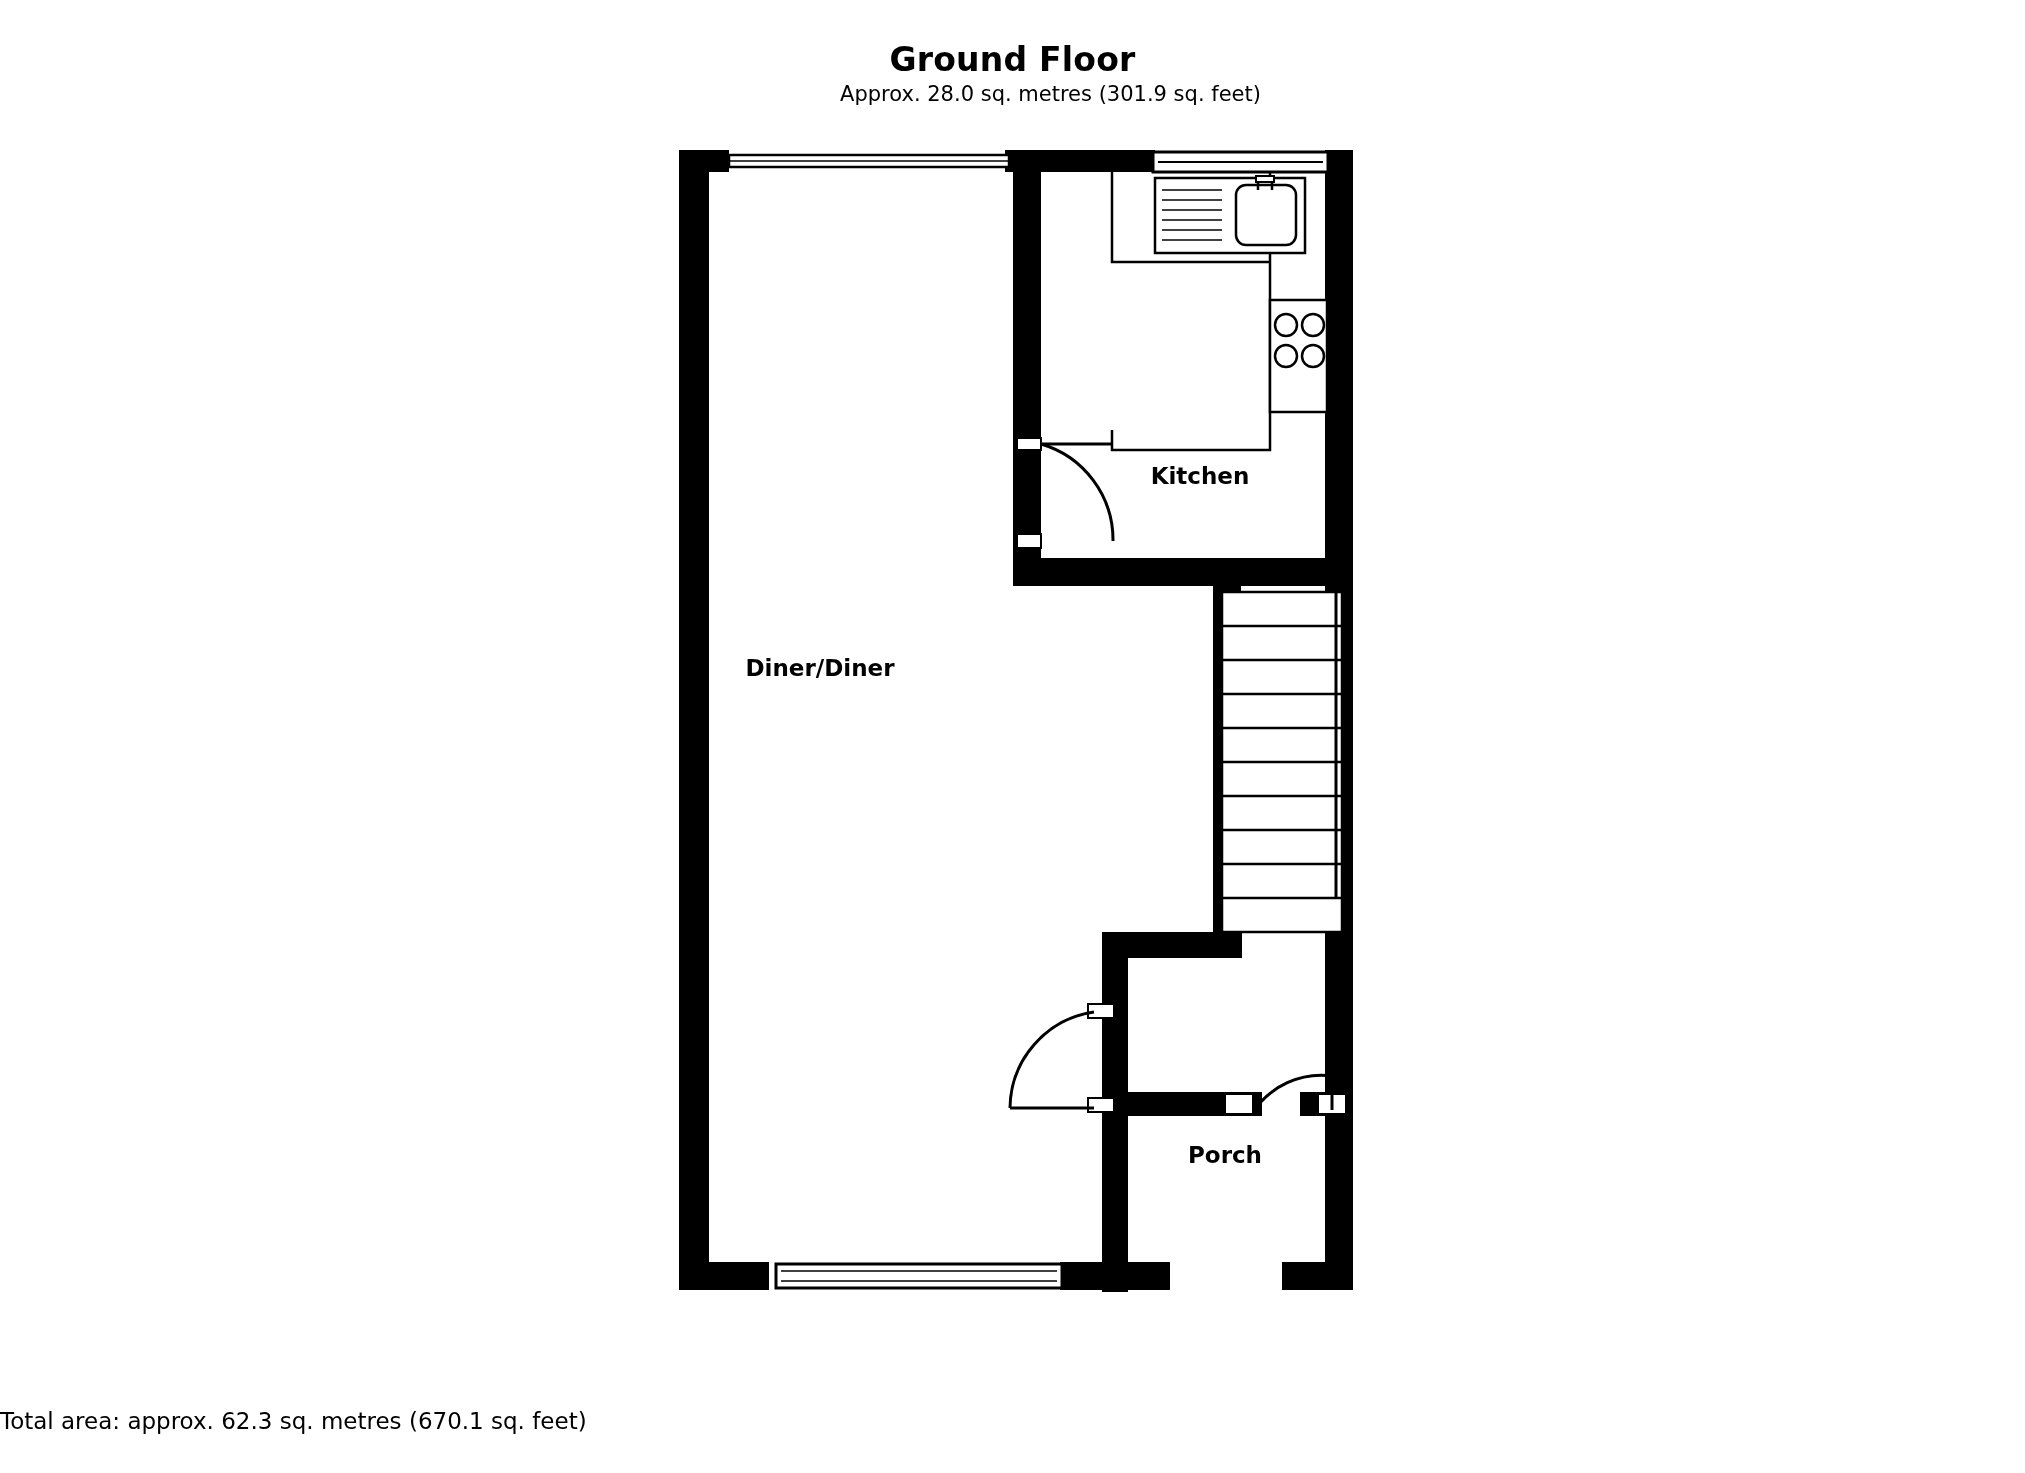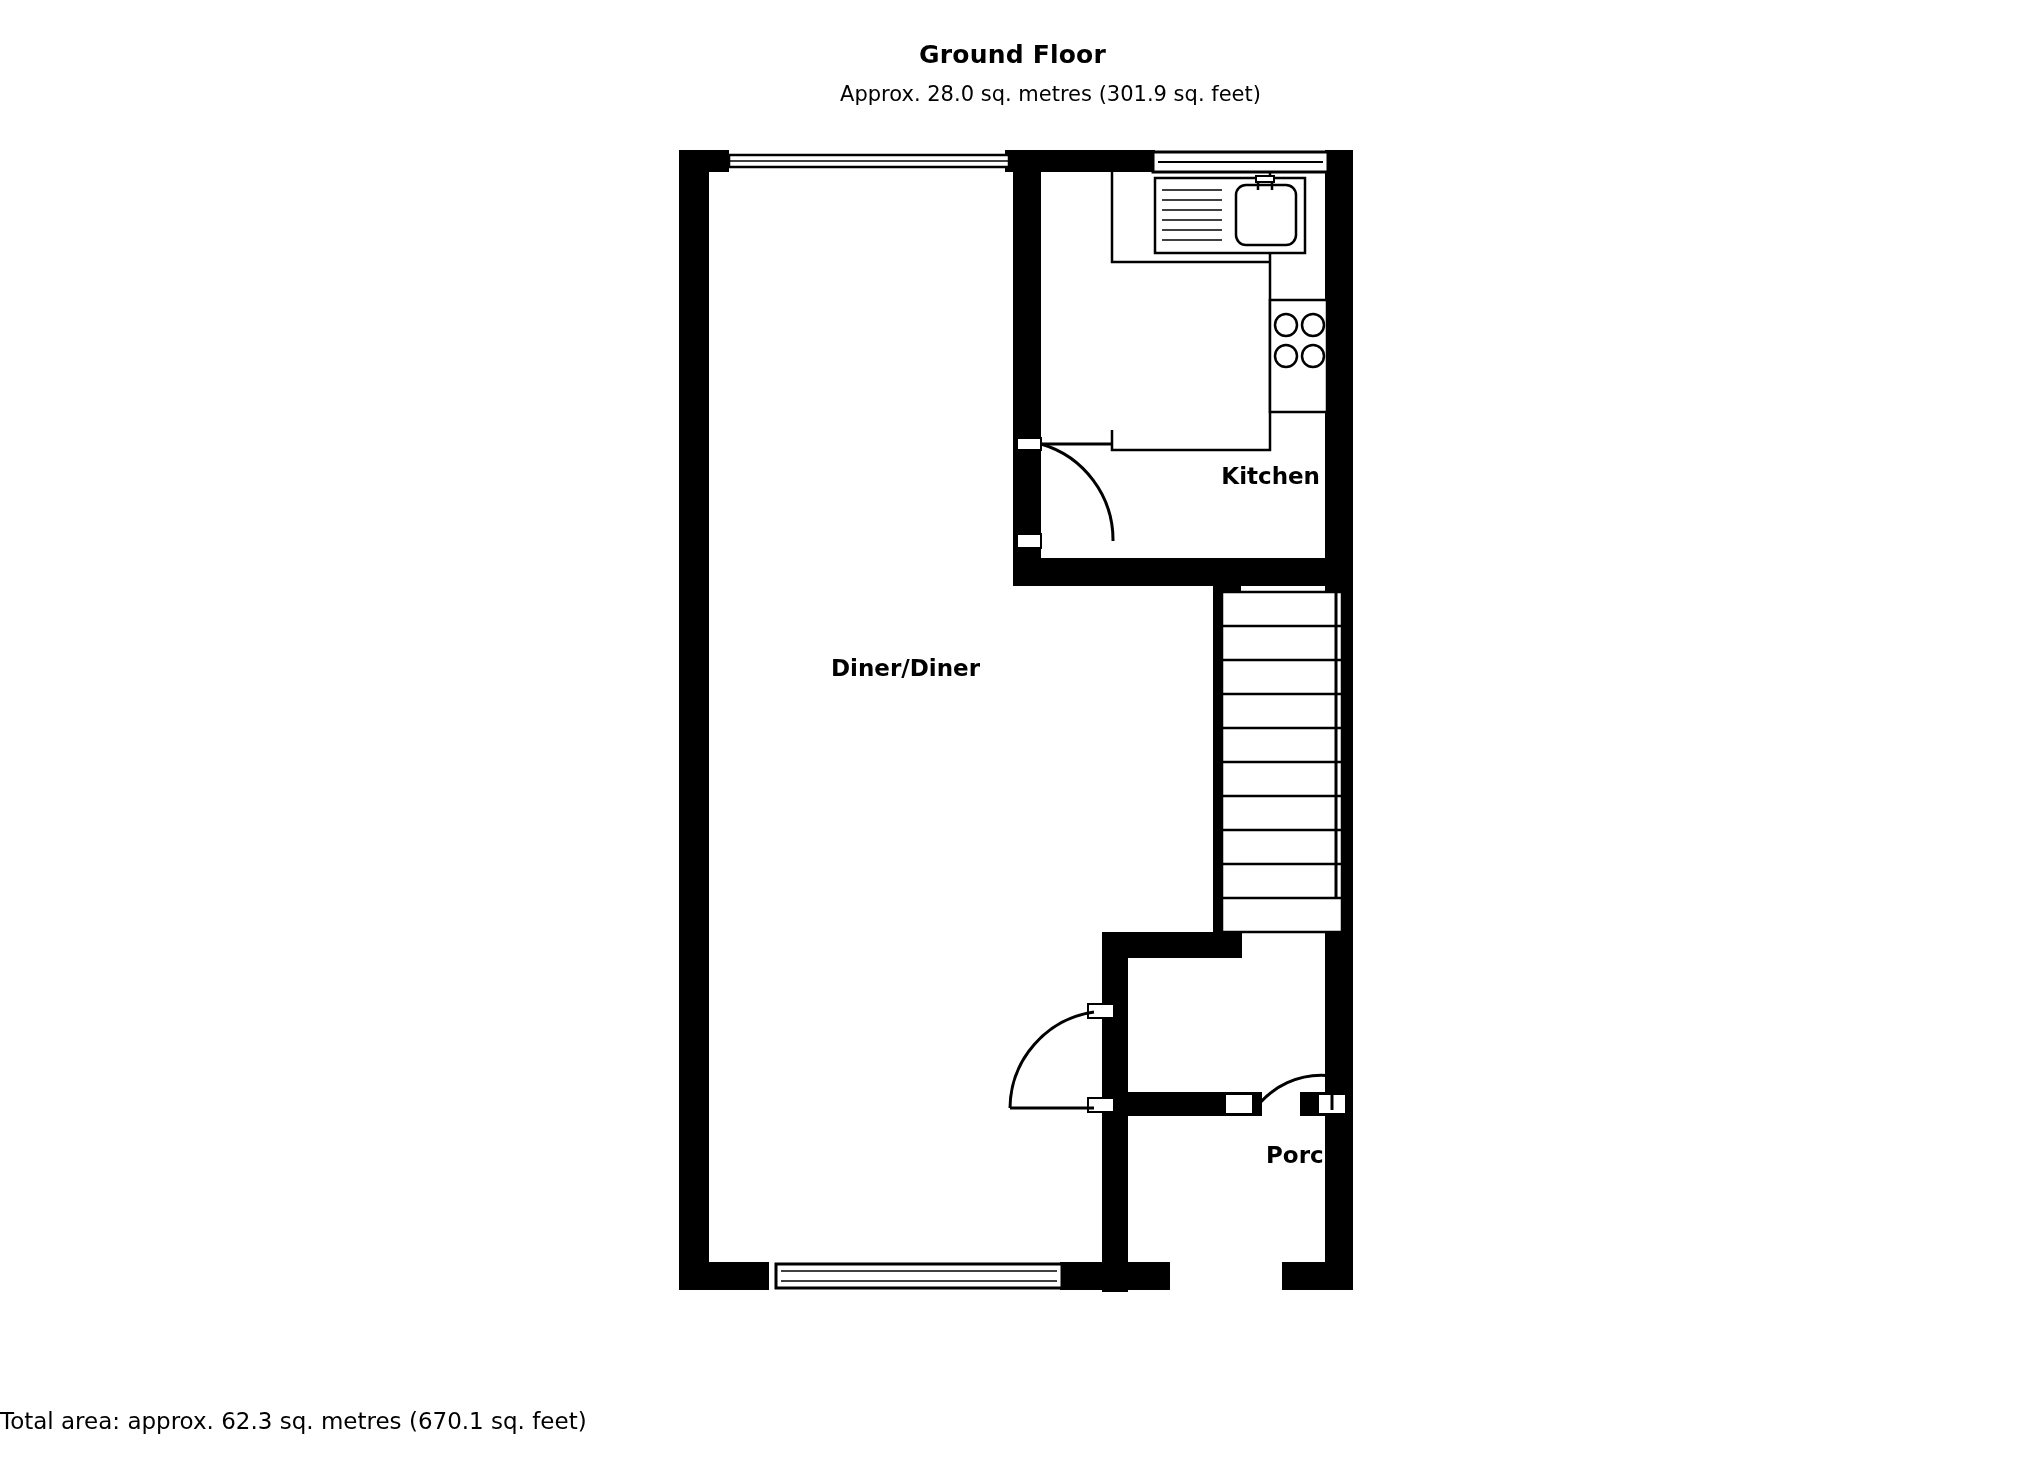--- a/index.html
+++ b/index.html
@@ -20,21 +20,21 @@
     width: 2025px;
     height: 1473px;
   }
   
   .title {
     position: absolute;
     top: 40px;
     left: 0;
     width: 2025px;
     text-align: center;
-    font-size: 25px;
+    font-size: 33px;
     font-weight: bold;
     letter-spacing: 0.2px;
   }
   .subtitle {
     position: absolute;
     top: 82px;
     left: 0;
     width: 2025px;
     text-align: center;
     font-size: 21px;
@@ -58,21 +58,21 @@
     height: 1473px;
   }
   .plan svg {
     display: block;
   }
   
   .room-label {
     position: absolute;
     font-size: 23px;
     font-weight: bold;
-    text-align: right;
+    text-align: center;
     line-height: 1.15;
     white-space: pre-line;
   }
   #label-lounge { left: 660px; top: 655px; width: 320px; }
   #label-kitchen { left: 1080px; top: 463px; width: 240px; }
   #label-hall    { left: 1105px; top: 988px; width: 240px; }
   #label-porch   { left: 1110px; top: 1142px; width: 230px; }
 </style>
 </head>
 <body>

